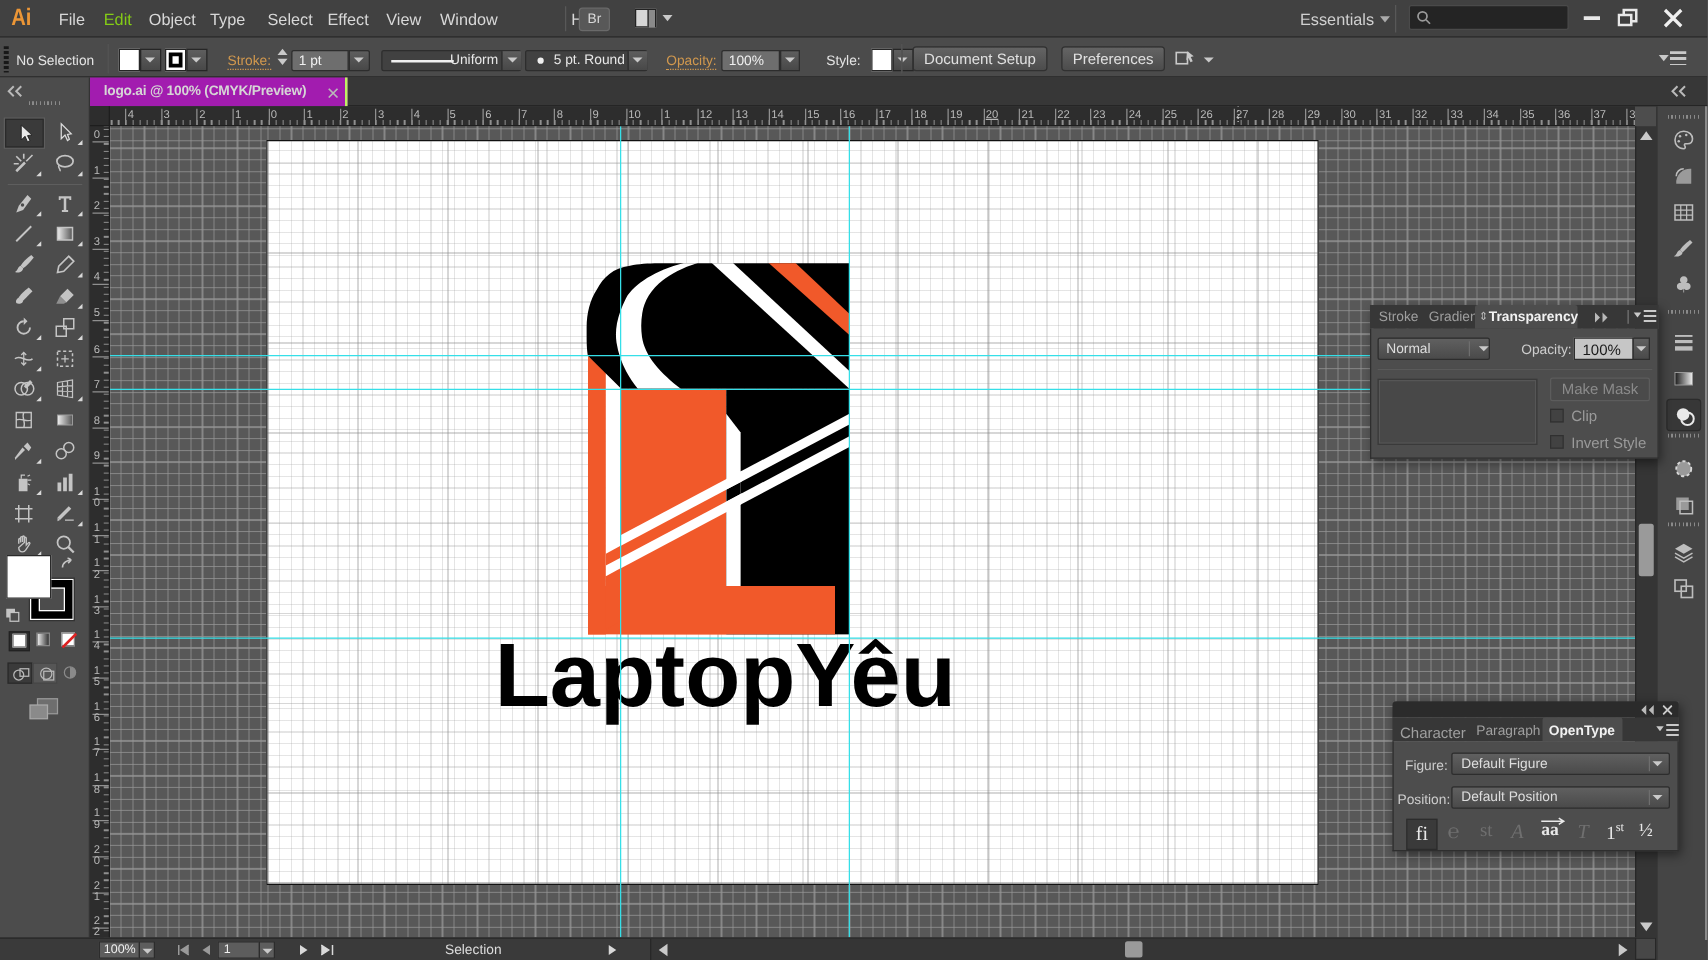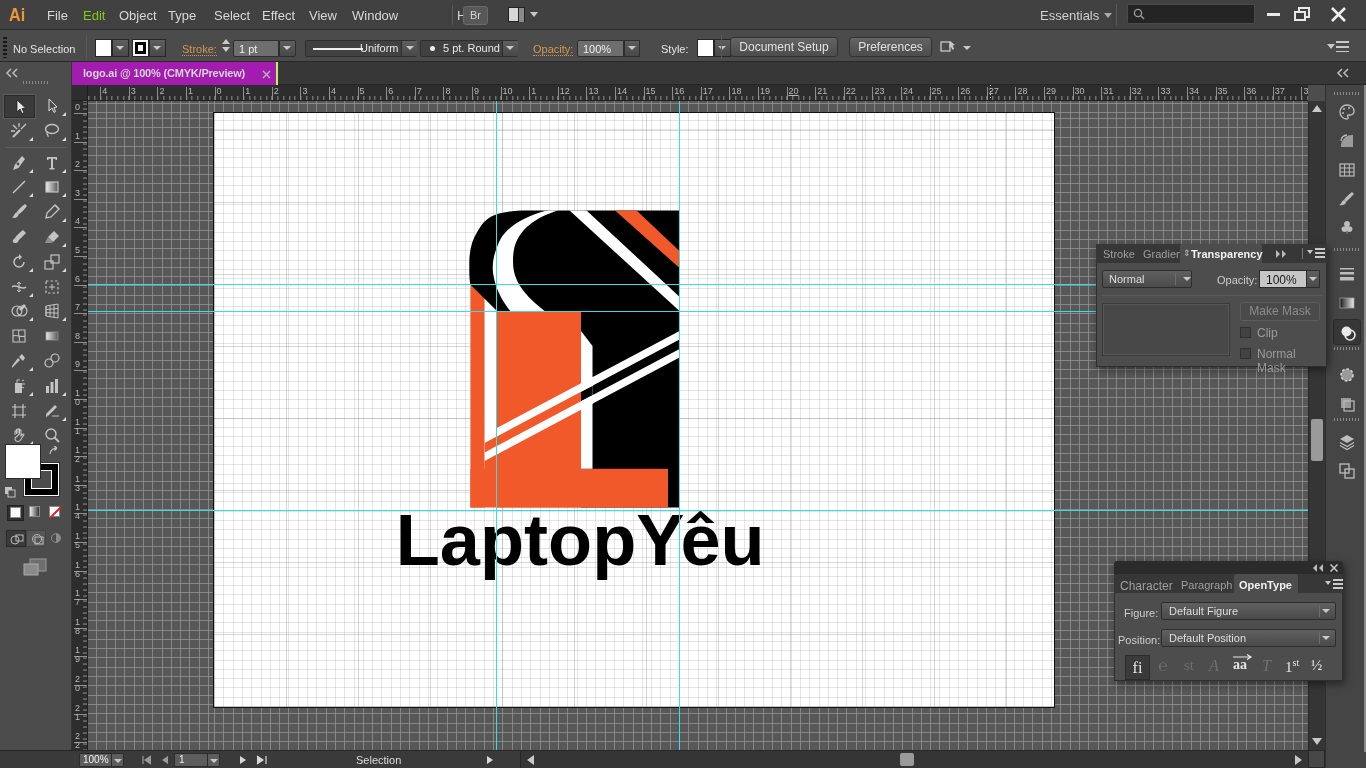--- a/index.html
+++ b/index.html
@@ -675,21 +675,21 @@
     <div class="abs" style="left:120px;top:11px;color:#cdcdcd;font-size:11px;">Opacity:</div>
     <div class="abs" style="left:162px;top:7px;width:48px;height:18px;background:#c6c6c6;border:1px solid #2d2d2d;color:#1a1a1a;font-size:12px;padding:2px 0 0 6px;">100%</div>
     <div class="abs" style="left:209px;top:7px;width:14px;height:18px;background:linear-gradient(#606060,#4a4a4a);border:1px solid #2d2d2d;"></div>
     <div class="caret" style="left:212px;top:14px;border-top-width:4px;"></div>
     <div class="abs" style="left:5px;top:32px;width:220px;height:1px;background:#414141;border-bottom:1px solid #5a5a5a;"></div>
     <div class="abs" style="left:5px;top:40px;width:128px;height:53px;background:#484848;border:1px solid #3a3a3a;box-shadow:0 0 0 1px #565656 inset;"></div>
     <div class="abs" style="left:143px;top:39px;width:80px;height:19px;background:#4a4a4a;border:1px solid #5c5c5c;border-radius:2px;color:#8b8b8b;font-size:12px;text-align:center;line-height:17px;">Make Mask</div>
     <div class="abs" style="left:143px;top:64px;width:11px;height:11px;background:#424242;border:1px solid #303030;"></div>
     <div class="abs" style="left:160px;top:63px;color:#9a9a9a;font-size:12px;">Clip</div>
     <div class="abs" style="left:143px;top:85px;width:11px;height:11px;background:#424242;border:1px solid #303030;"></div>
-    <div class="abs" style="left:160px;top:84px;color:#9a9a9a;font-size:12px;">Normal Mask</div>
+    <div class="abs" style="left:160px;top:84px;color:#9a9a9a;font-size:12px;">Invert Style</div>
   </div>
 </div>
 
 <div class="abs" id="otpanel" style="left:1114px;top:561px;width:229px;height:120px;box-shadow:2px 3px 8px rgba(0,0,0,0.45);">
   <div class="abs" style="left:0;top:0;width:229px;height:13px;background:#2b2b2b;border-radius:3px 3px 0 0;">
     <svg class="abs" style="left:198px;top:3px;" width="12" height="8" viewBox="0 0 12 8">
         <path d="M5,0 L1,4 L5,8 M11,0 L7,4 L11,8" fill="#b9b9b9"></path>
       </svg>
     <svg class="abs" style="left:216px;top:3px;" width="8" height="8" viewBox="0 0 8 8">
         <path d="M0.5,0.5 L7.5,7.5 M7.5,0.5 L0.5,7.5" stroke="#c9c9c9" stroke-width="1.5"></path>

